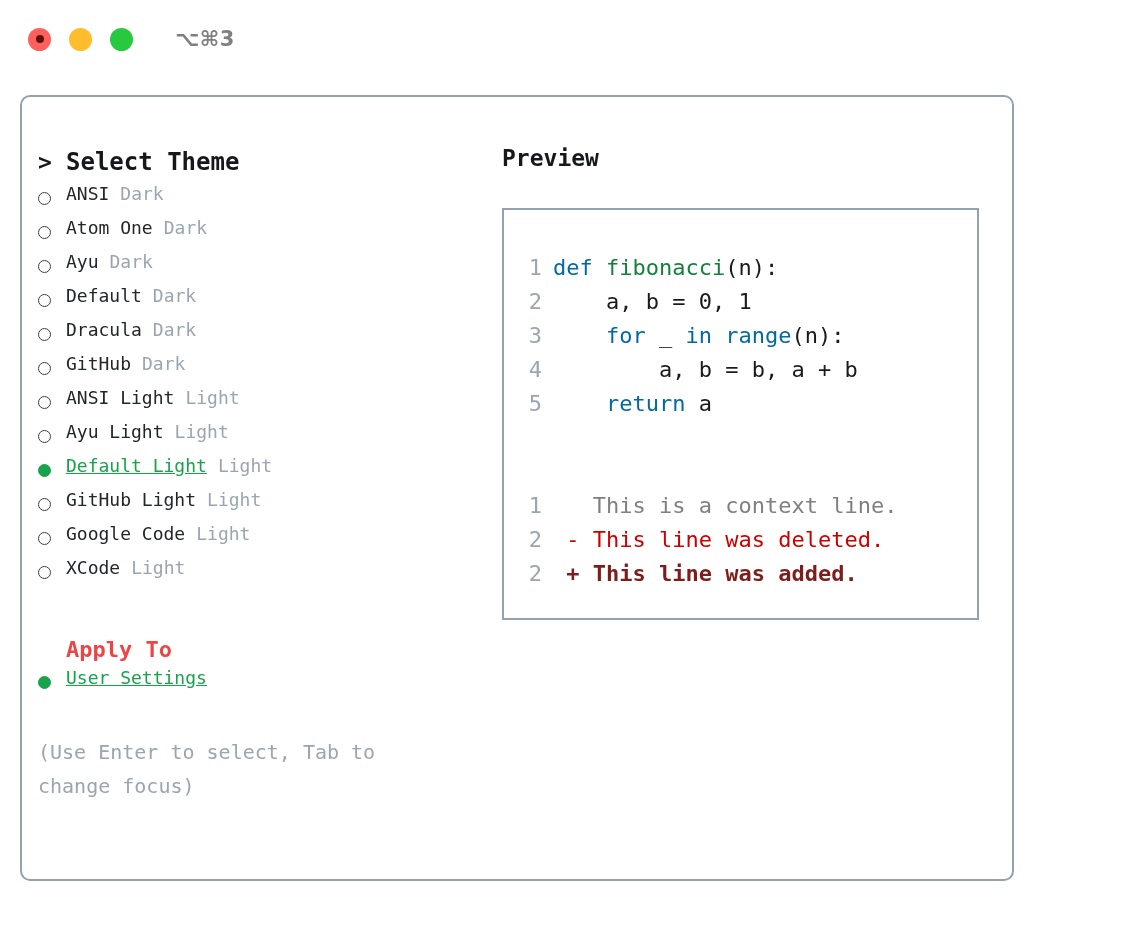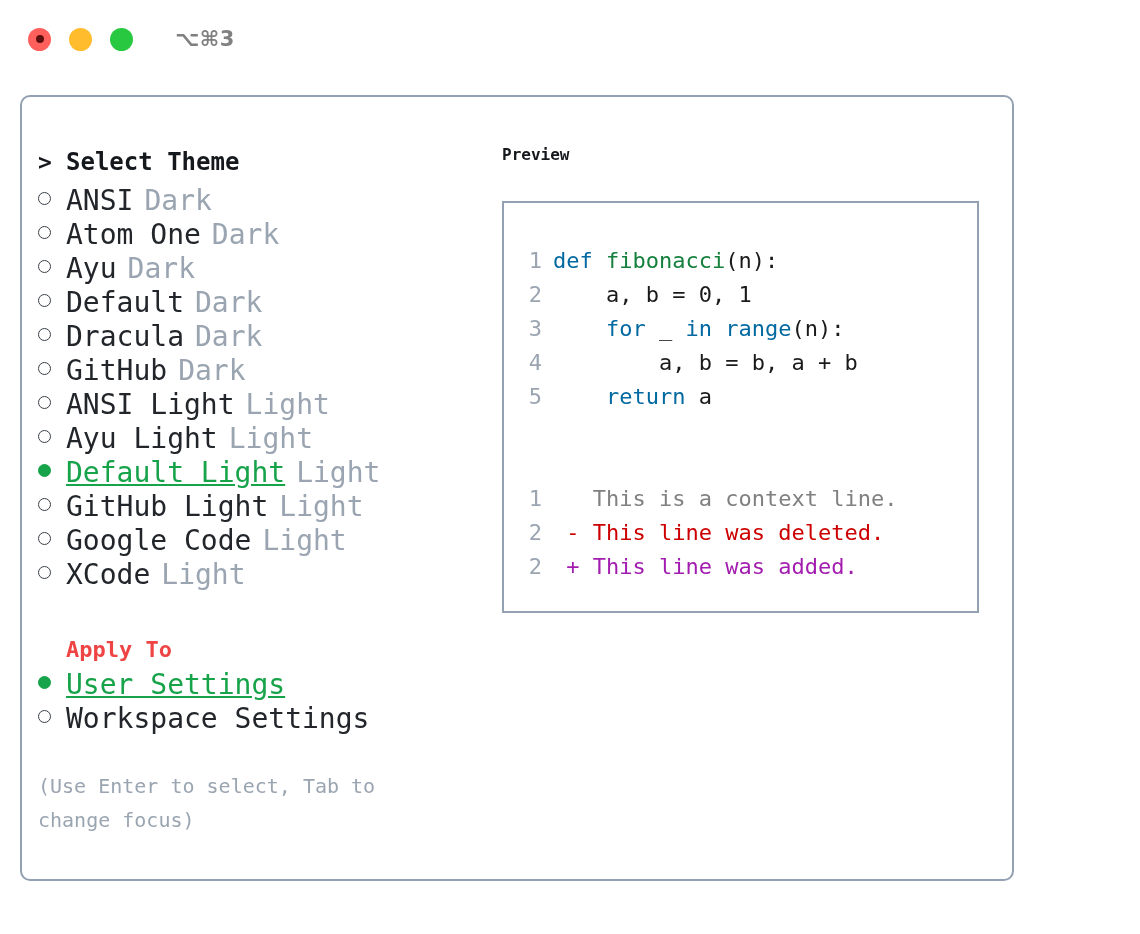--- a/index.html
+++ b/index.html
@@ -63,23 +63,23 @@
 
   
   .left-col {
     position: absolute;
     left: 16px; top: 48px;
     width: 450px;
   }
 
   .row {
     display: flex;
-    align-items: flex-end;
+    align-items: flex-start;
     height: 34px;
-    font-size: 28px;
+    font-size: 18px;
     white-space: nowrap;
   }
   .marker {
     width: 28px;
     flex: 0 0 28px;
     color: #2b2f33;
     font-size: 22px;
     line-height: 34px;
   }
   .marker-dot {
@@ -137,21 +137,21 @@
     white-space: normal;
   }
 
   
   .right-col {
     position: absolute;
     left: 480px; top: 48px;
     width: 500px;
   }
   .preview-title {
-    font-size: 16px;
+    font-size: 23px;
     font-weight: bold;
     color: #15181c;
     margin-bottom: 37px;
   }
   .code-box {
     width: 477px;
     height: 412px;
     border: 2px solid #94a1b2;
     background: #ffffff;
     padding: 45px 0 0 0;
@@ -170,21 +170,21 @@
     text-align: right;
     color: #9aa5b1;
     margin-right: 11px;
   }
   .code-blank { height: 34px; }
   .tok-kw   { color: #0369a1; }
   .tok-fn   { color: #15803d; }
   .tok-pl   { color: #1a1a1a; }
   .tok-ctx  { color: #808080; text-align: center; }
   .tok-del  { color: #cc0000; }
-  .tok-add  { color: #a21caf; }
+  .tok-add  { color: #7f1d1d; font-weight: bold; }
 </style>
 </head>
 <body>
 
 <div class="titlebar">
   <div class="lights">
     <div class="light light-close">
         <div class="dot"></div>
       </div>
     <div class="light light-min"></div>
@@ -268,24 +268,20 @@
 
     <div class="section-gap"></div>
 
     <div class="subhead">Apply To</div>
 
     <div id="apply-list">
           <div class="row">
             <span class="marker"><span class="marker-dot filled"></span></span>
             <span class="row-label sel">User Settings</span>
           </div>
-          <div class="row">
-            <span class="marker"><span class="marker-dot hollow"></span></span>
-            <span class="row-label">Workspace Settings</span>
-          </div>
         </div>
 
     <div class="hint">(Use Enter to select, Tab to change focus)</div>
   </div>
 
   <div class="right-col">
     <div class="preview-title">Preview</div>
     <div class="code-box">
       <div id="code-lines">
             <div class="code-line"><span class="ln">1</span><span><span class="tok-kw">def </span><span class="tok-fn">fibonacci</span><span class="tok-pl">(n):</span></span></div>

